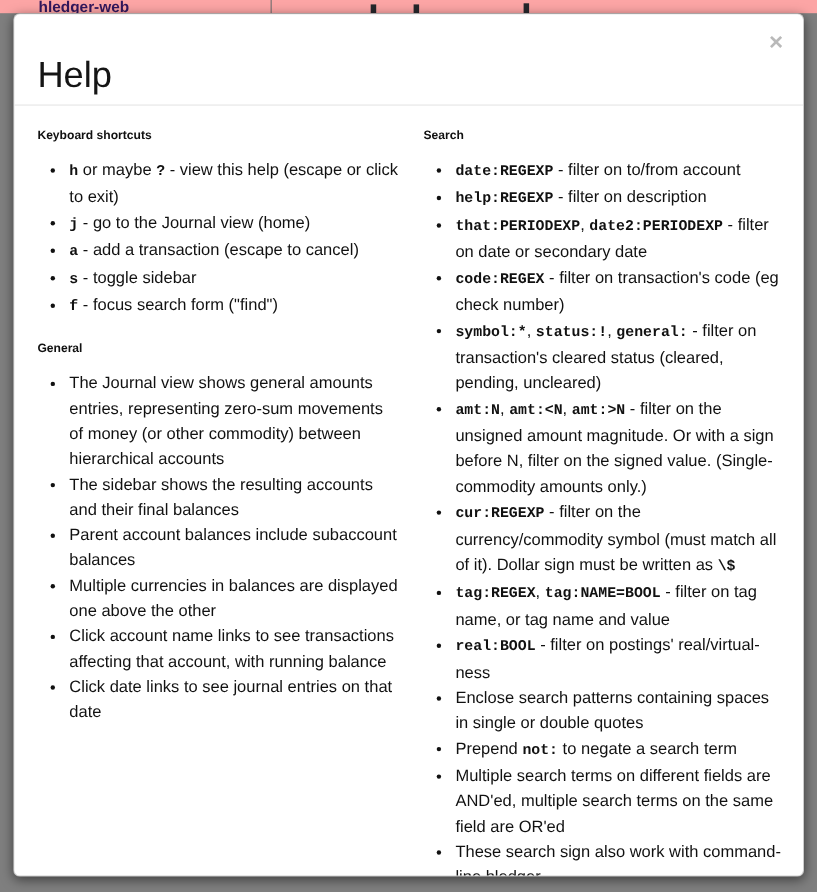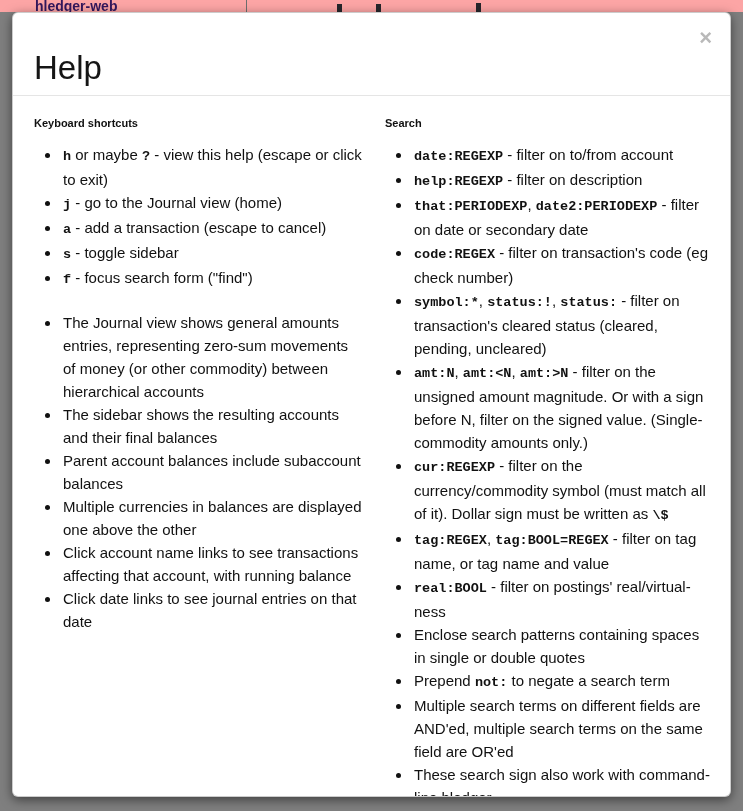--- a/index.html
+++ b/index.html
@@ -128,43 +128,44 @@
         <h2 class="section-heading">Keyboard shortcuts</h2>
         <ul>
             <li><code>h</code> or maybe <code>?</code> - view this help (escape or click to exit)</li>
             <li><code>j</code> - go to the Journal view (home)</li>
             <li><code>a</code> - add a transaction (escape to cancel)</li>
             <li><code>s</code> - toggle sidebar</li>
             <li><code>f</code> - focus search form ("find")</li>
           </ul>
       </div>
       <div class="section">
+        <h2 class="section-heading">General</h2>
         <ul>
             <li>The Journal view shows general amounts entries, representing zero-sum movements of money (or other commodity) between hierarchical accounts</li>
             <li>The sidebar shows the resulting accounts and their final balances</li>
             <li>Parent account balances include subaccount balances</li>
             <li>Multiple currencies in balances are displayed one above the other</li>
             <li>Click account name links to see transactions affecting that account, with running balance</li>
             <li>Click date links to see journal entries on that date</li>
           </ul>
       </div>
     </div>
 
     <div class="col col-right">
       <div class="section">
         <h2 class="section-heading">Search</h2>
         <ul>
             <li><code>date:REGEXP</code> - filter on to/from account</li>
             <li><code>help:REGEXP</code> - filter on description</li>
             <li><code>that:PERIODEXP</code>, <code>date2:PERIODEXP</code> - filter on date or secondary date</li>
             <li><code>code:REGEX</code> - filter on transaction's code (eg check number)</li>
-            <li><code>symbol:*</code>, <code>status:!</code>, <code>status:</code> - filter on transaction's cleared status (cleared, pending, uncleared)</li>
+            <li><code>symbol:*</code>, <code>status:!</code>, <code>general:</code> - filter on transaction's cleared status (cleared, pending, uncleared)</li>
             <li><code>amt:N</code>, <code>amt:&lt;N</code>, <code>amt:&gt;N</code> - filter on the unsigned amount magnitude. Or with a sign before N, filter on the signed value. (Single-commodity amounts only.)</li>
             <li><code>cur:REGEXP</code> - filter on the currency/commodity symbol (must match all of it). Dollar sign must be written as <code>\$</code></li>
-            <li><code>tag:REGEX</code>, <code>tag:BOOL=REGEX</code> - filter on tag name, or tag name and value</li>
+            <li><code>tag:REGEX</code>, <code>tag:NAME=BOOL</code> - filter on tag name, or tag name and value</li>
             <li><code>real:BOOL</code> - filter on postings' real/virtual-ness</li>
             <li>Enclose search patterns containing spaces in single or double quotes</li>
             <li>Prepend <code>not:</code> to negate a search term</li>
             <li>Multiple search terms on different fields are AND'ed, multiple search terms on the same field are OR'ed</li>
             <li>These search sign also work with command-line hledger</li>
           </ul>
       </div>
     </div>
   </div>
 </div>

